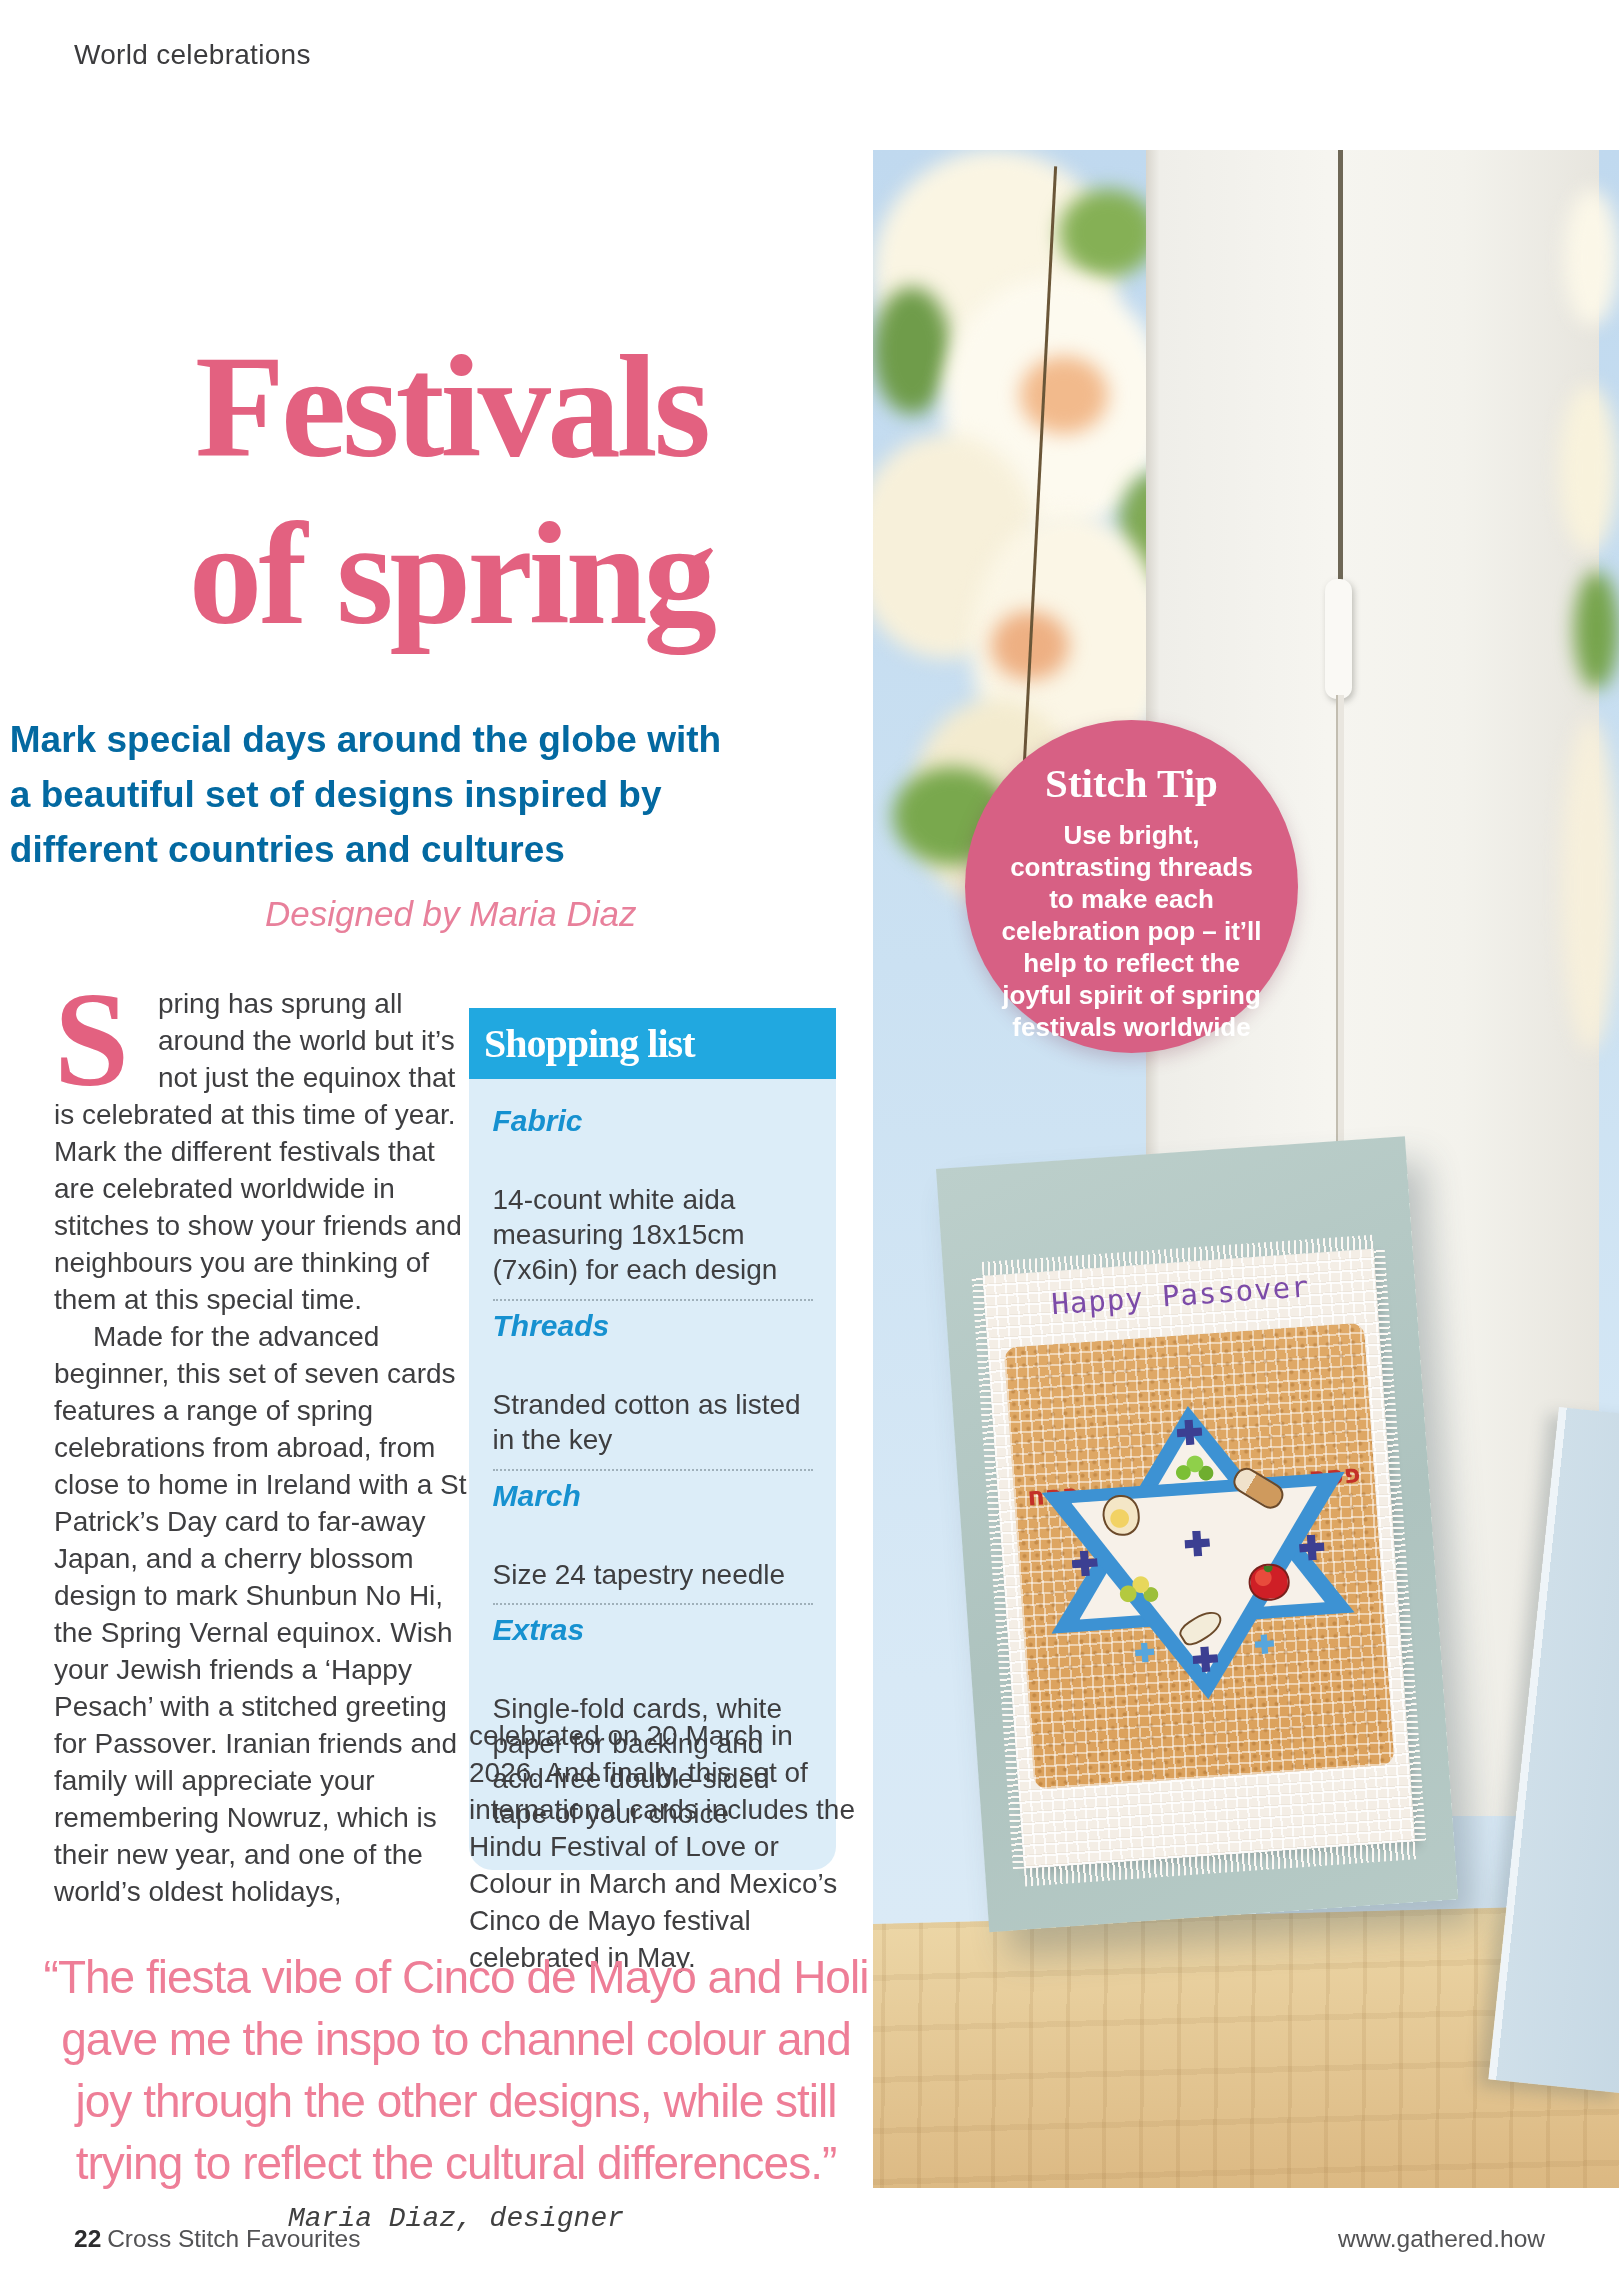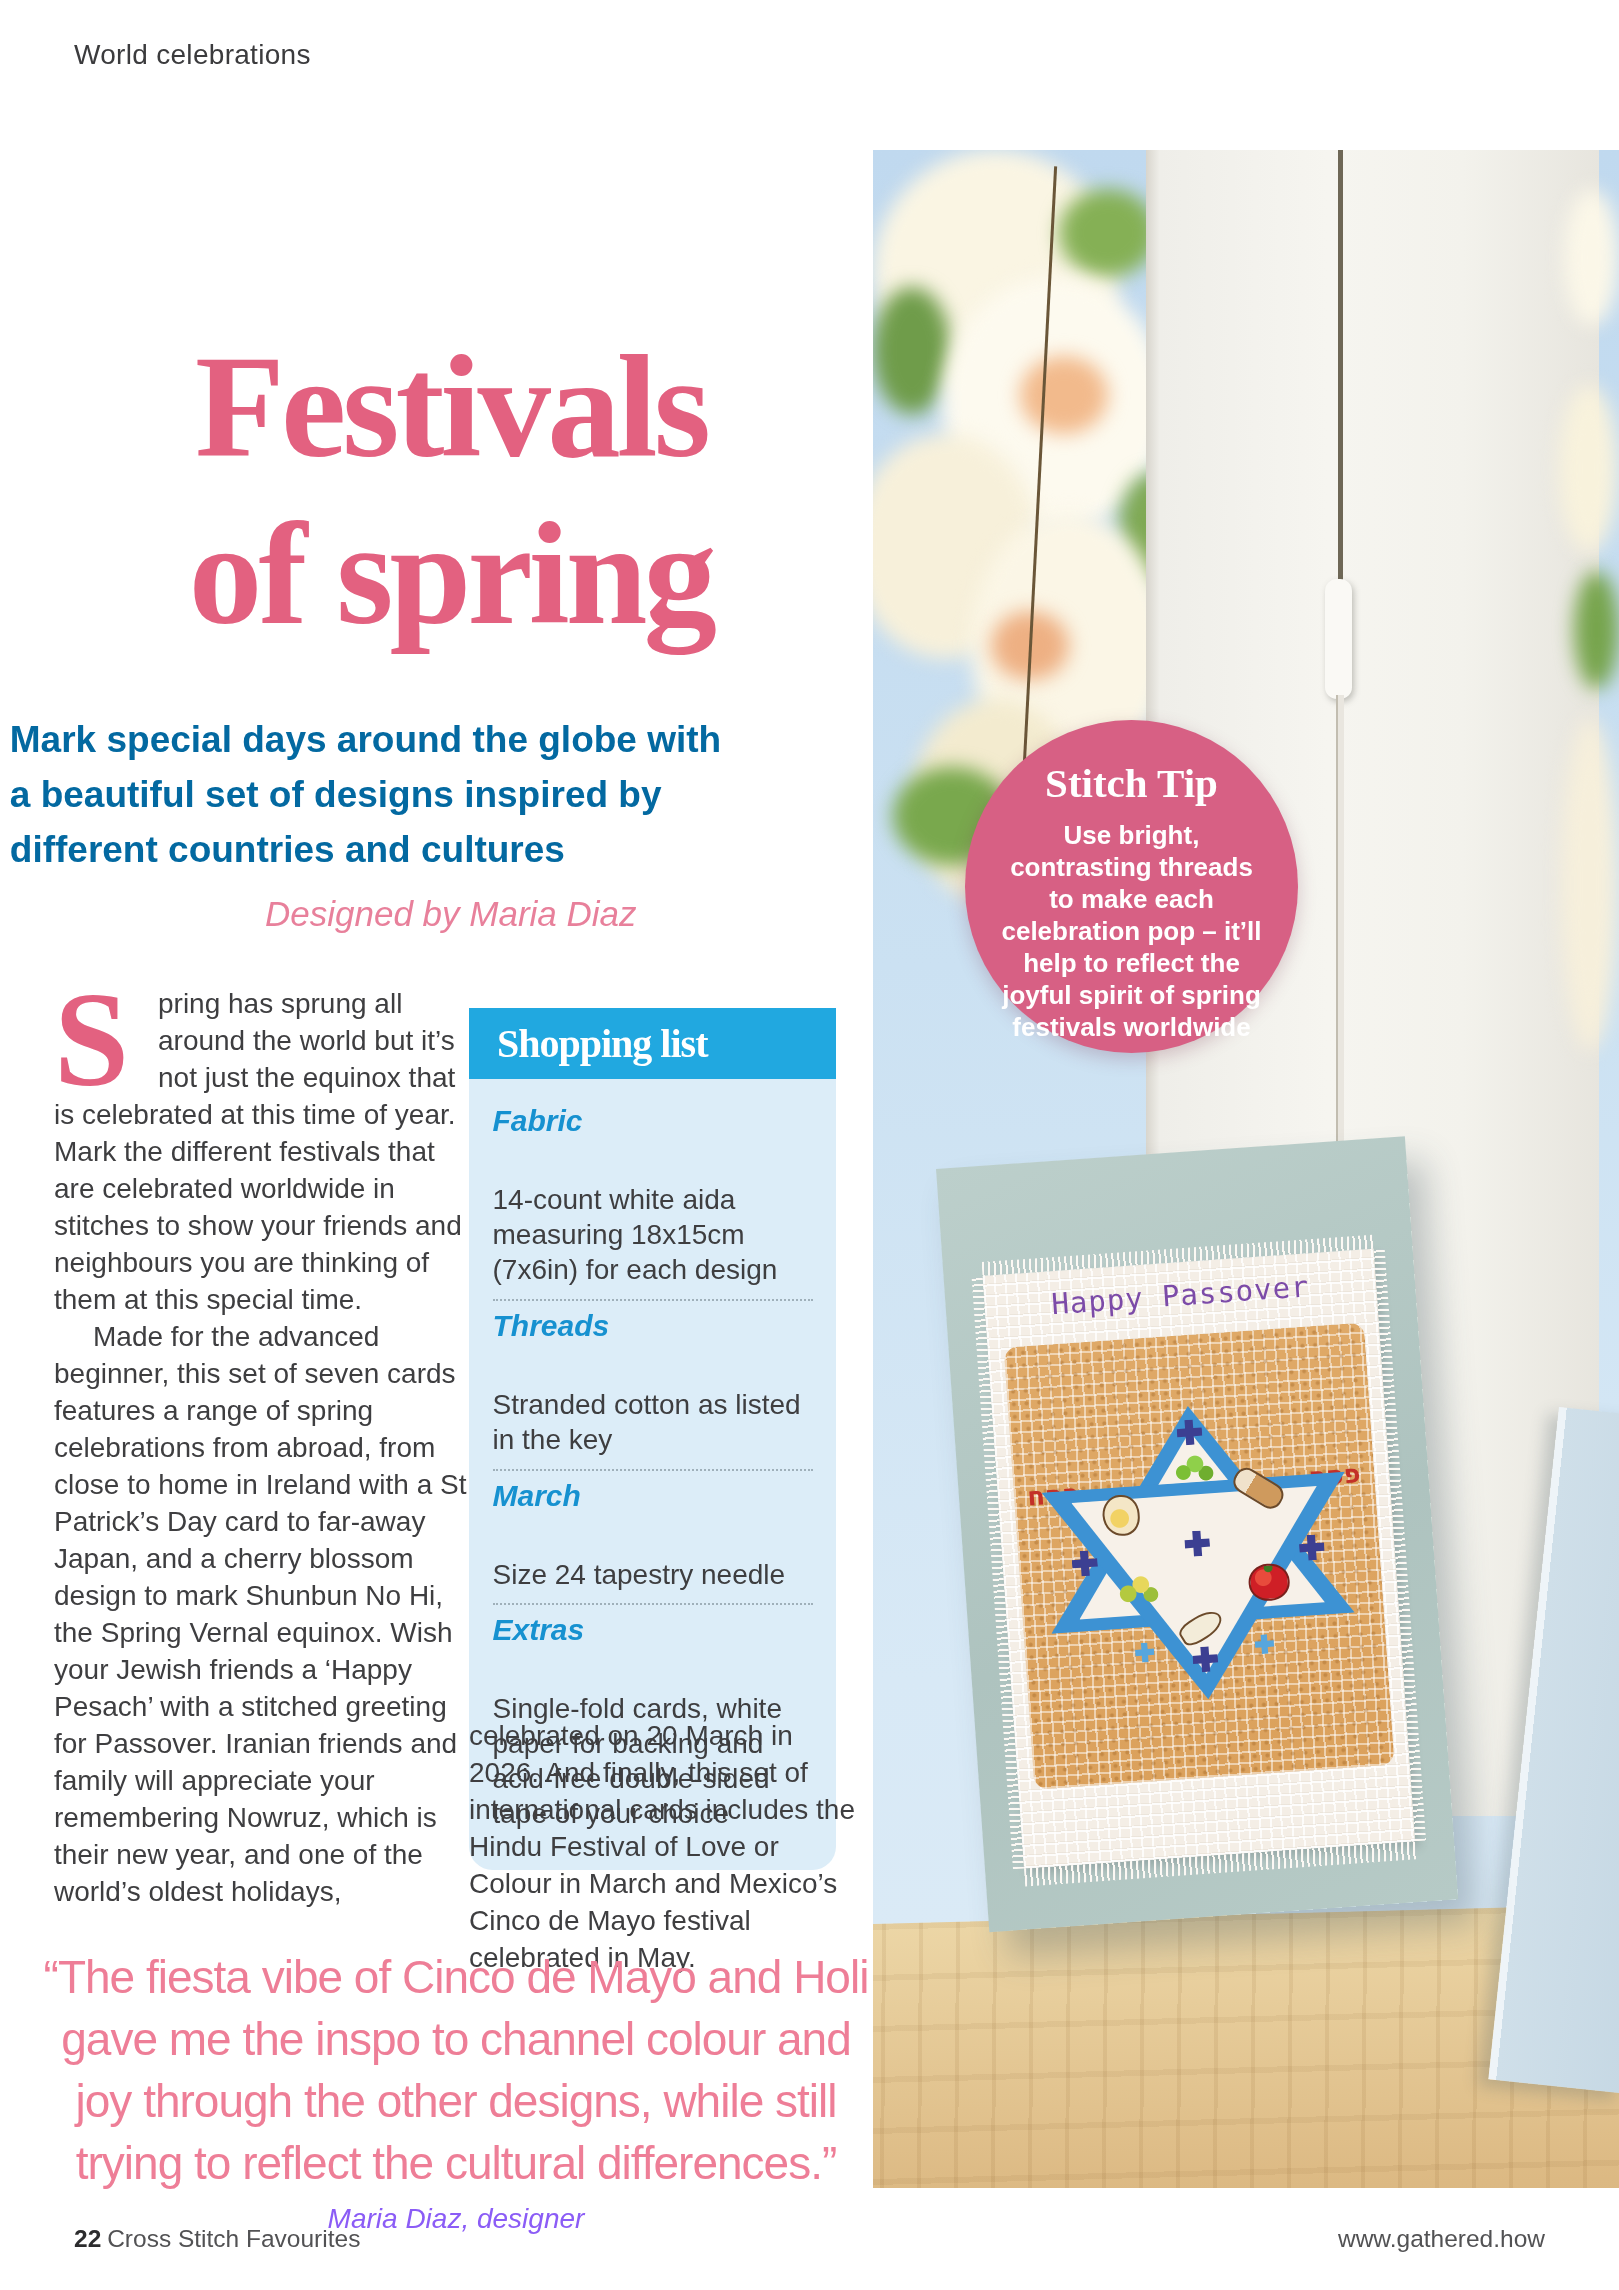--- a/index.html
+++ b/index.html
@@ -29,33 +29,33 @@
   .dropcap { float:left; width:104px; height:110px;
     font-family:"Liberation Serif", serif; font-weight:bold;
     font-size:135px; line-height:.82; color:#e36180; }
   .para2 { text-indent:39px; }
   .col2 { left:469px; top:1717px; width:390px; }
 
   
   .shopbox { left:469px; top:1008px; width:367px; }
   .shop-header { height:71px; background:#21a8e0; color:#fff;
     font-family:"Liberation Serif", serif; font-weight:bold;
-    font-size:40px; line-height:71px; padding-left:28px; letter-spacing:-1px; }
+    font-size:40px; line-height:71px; padding-left:15px; letter-spacing:-1px; }
   .shop-body { background:#dcedf8; border-radius:0 0 23.5px 23.5px; padding:17.6px 23.5px 27.4px; }
   .shop-item { padding:7.8px 0 11.8px; }
   .shop-item + .shop-item { border-top:0; }
   .shop-item.sep { border-bottom:2.9px dotted #9fb0ba; }
   .shop-label { font-size:30px; font-weight:bold; font-style:italic; color:#1691d0; margin-bottom:3.9px; }
   .shop-text { font-size:28px; line-height:35px;margin-top:44px; }
 
   
   .quote { left:0; top:1946px; width:912px; text-align:center;
     color:#ee7e97; font-size:46px; line-height:62px; letter-spacing:-1px; }
   .quote-attr { left:0; top:2203px; width:912px; text-align:center;
-    font-size:28px; font-style:italic; color:#8b5cf6; }
+    font-size:28px; font-style:italic; color:#404040;font-family:Liberation Mono, monospace; }
 
   
   .footer-left { left:74px; top:2225px; font-size:24.5px; color:#525254; }
   .footer-left b { color:#2c2c2e; margin-right:5.9px; }
   .footer-right { right:74px; top:2225px; font-size:24.5px; color:#525254; }
 
   
   .photo { left:873px; top:150px; width:746px; height:2038px; overflow:hidden;
     background:linear-gradient(180deg,#c0d9ef 0%,#cbe1f2 40%,#d8e9f6 75%,#dcebf6 100%); }
   .blob { position:absolute; border-radius:50%; filter:blur(9.8px); }

